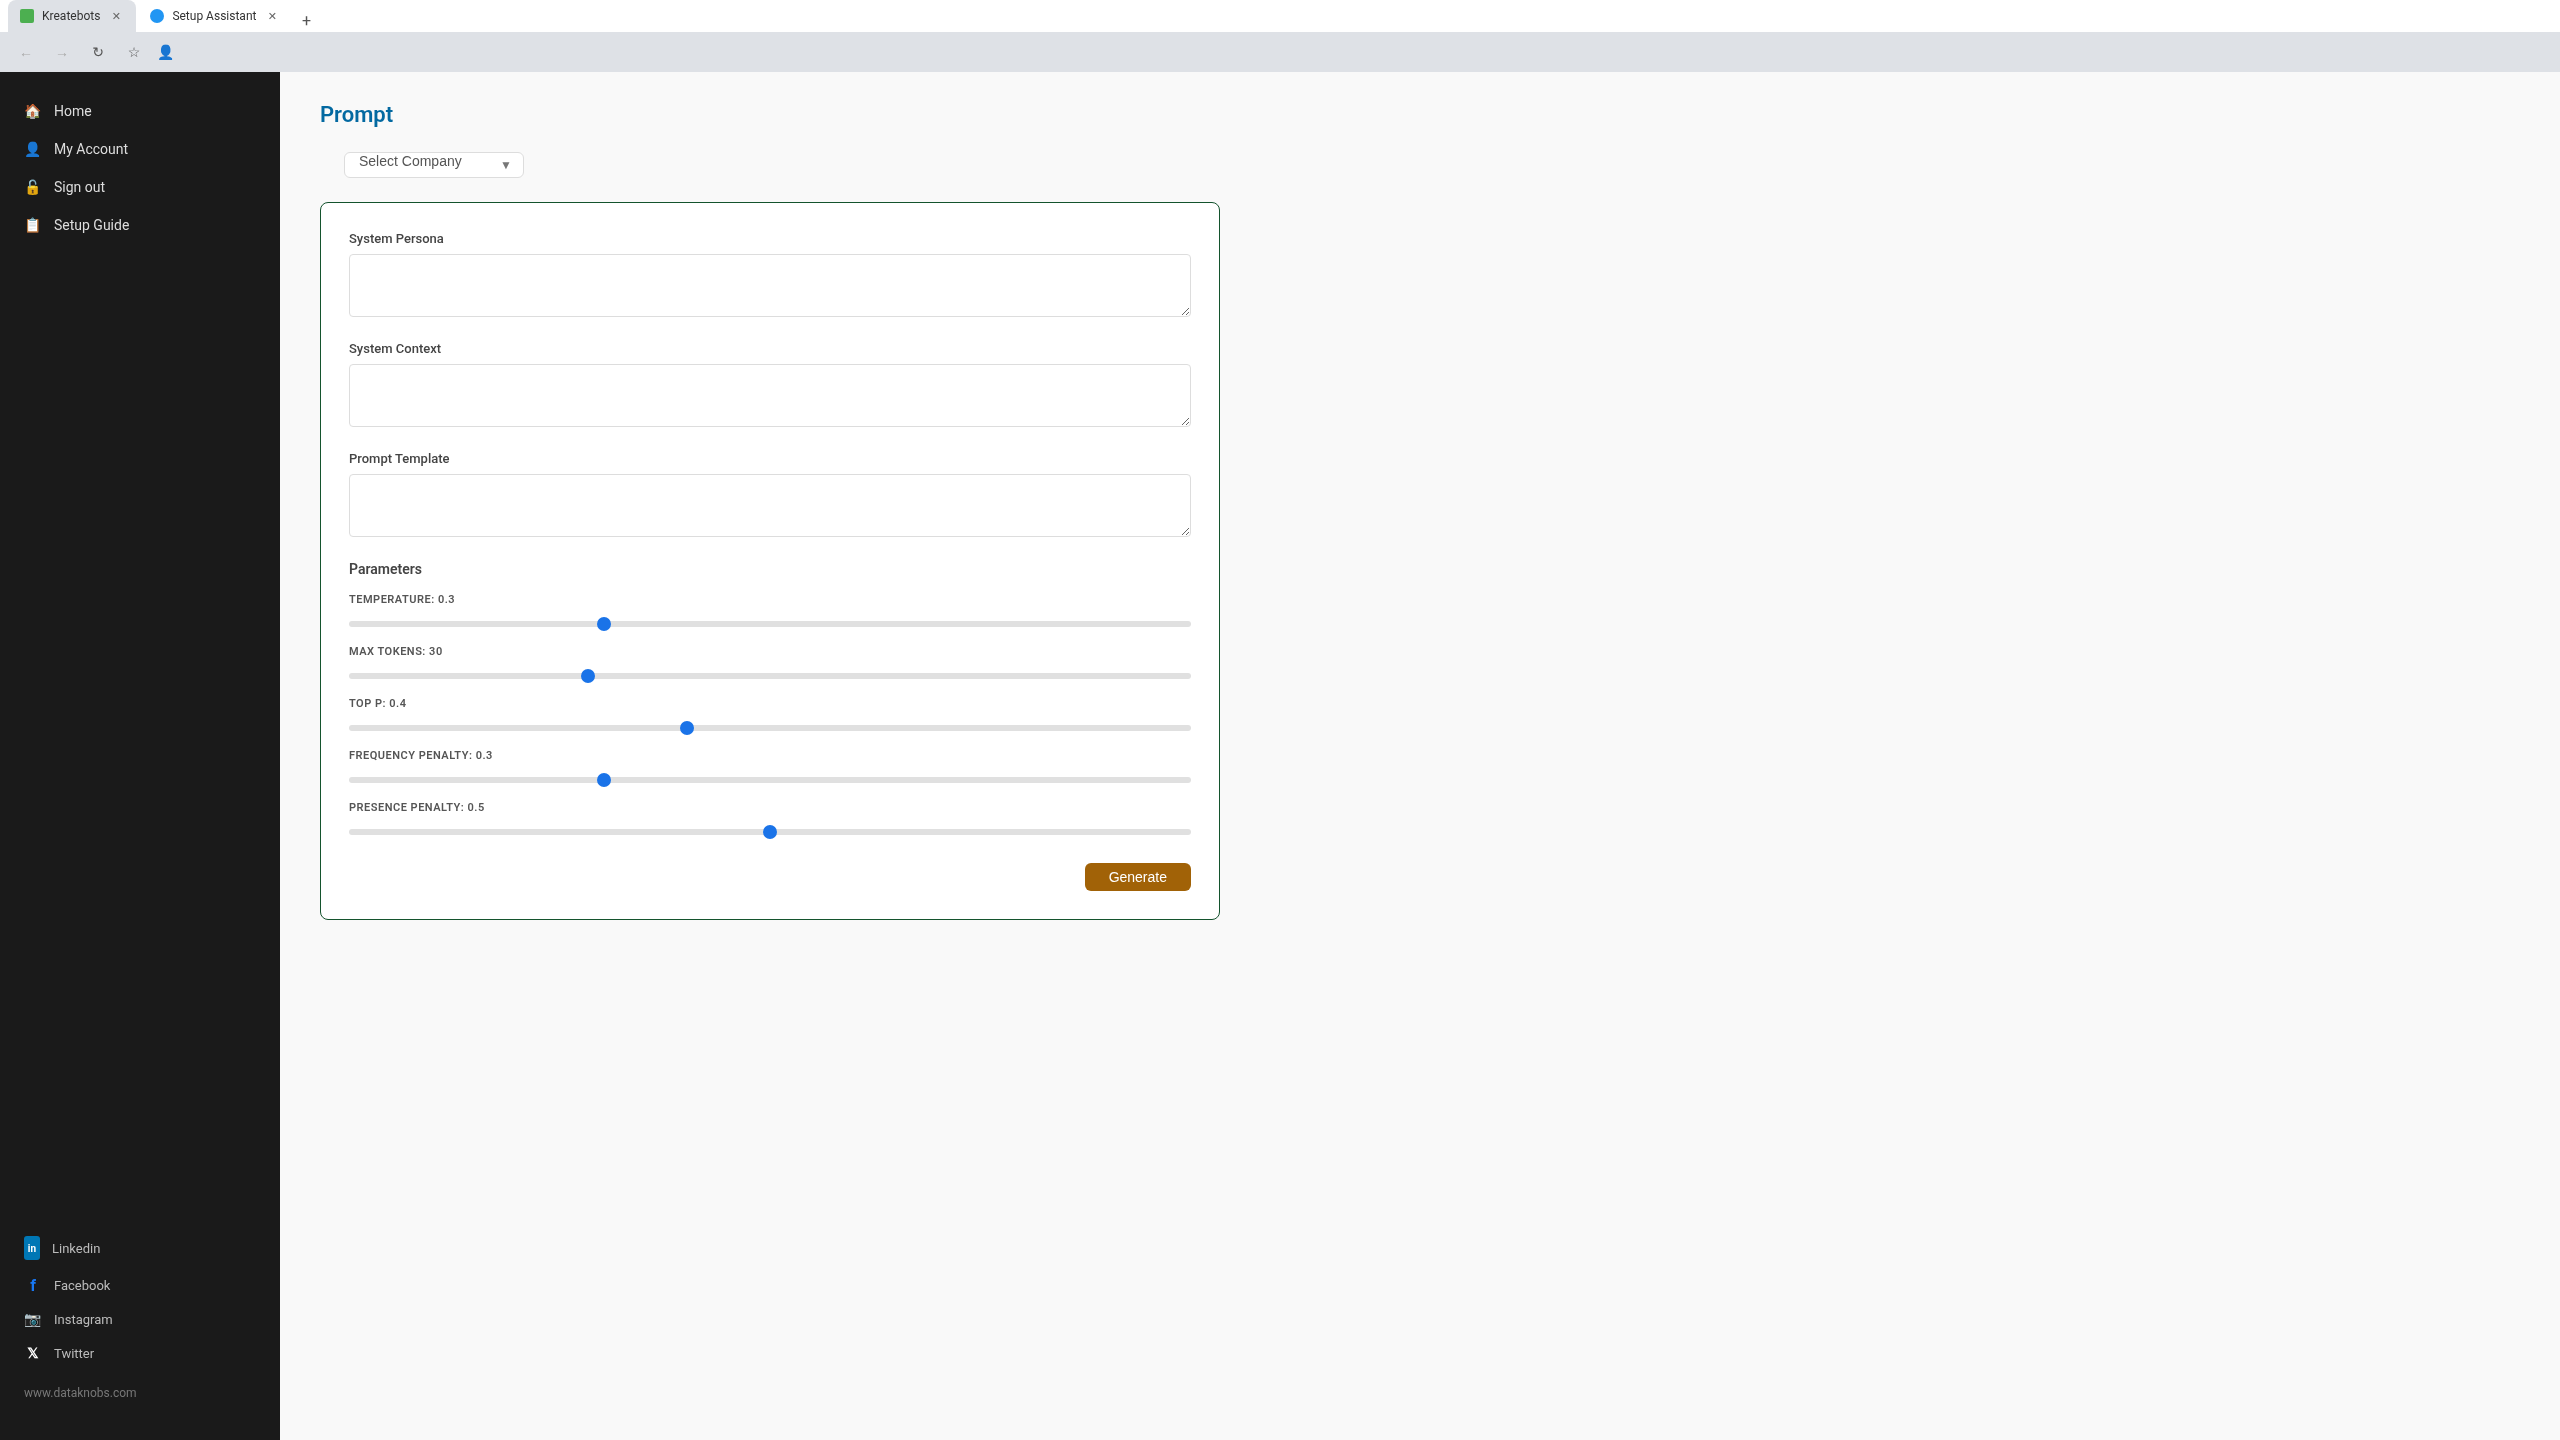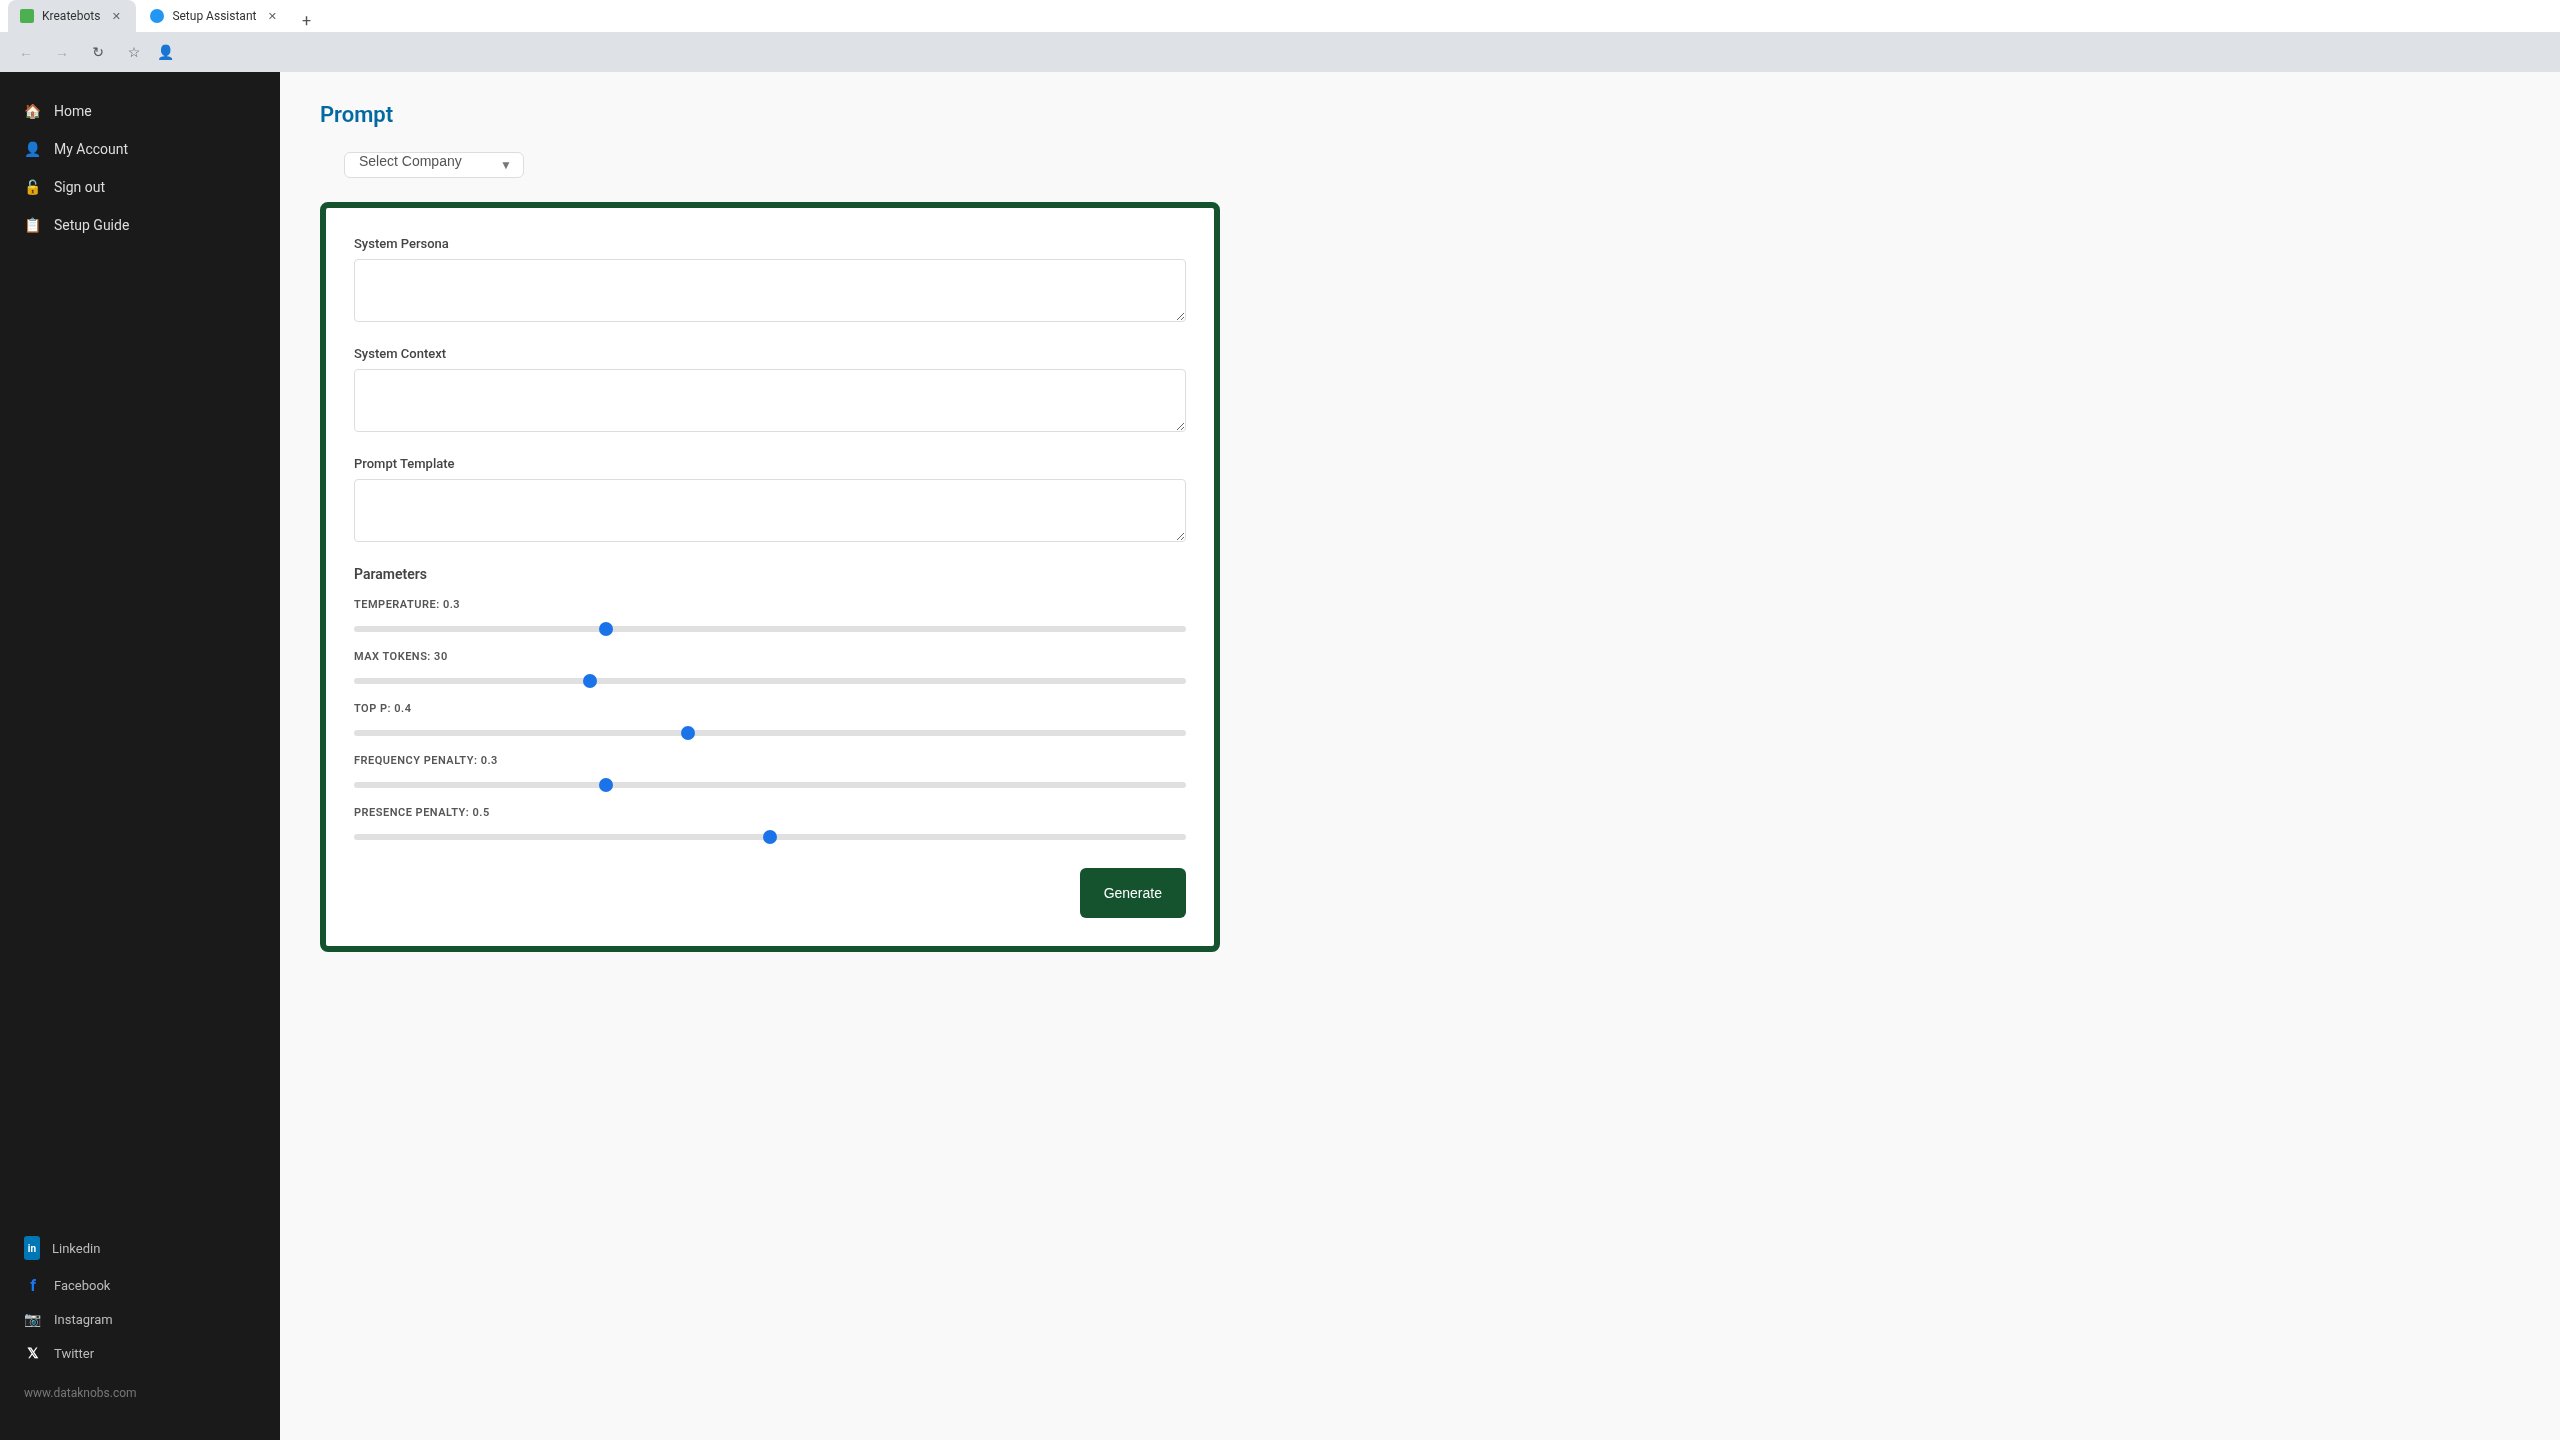--- a/index.html
+++ b/index.html
@@ -39,38 +39,38 @@
     
     .content-area { flex: 1; overflow-y: auto; padding: 30px 40px; background: #f9f9f9; }
     .page-title { font-size: 22px; font-weight: 600; color: #0369a1; margin-bottom: 24px; }
 
     
     .select-wrapper { position: relative; display: inline-block; margin-bottom: 24px; }
     .select-dropdown { appearance: none; background: #fff; border: 1px solid #ddd; border-radius: 6px; padding: 0 36px 8px 14px; font-size: 14px; color: #555; cursor: pointer; min-width: 180px; margin-left: 24px; }
     .select-chevron { position: absolute; right: 12px; top: 50%; transform: translateY(-50%); color: #777; pointer-events: none; font-size: 12px; }
 
     
-    .card { background: #fff; border: 6px solid #14532d; border-radius: 8px; padding: 28px; max-width: 900px; }
+    .card { background: #fff; border: 1px solid #14532d; border-radius: 8px; padding: 28px; max-width: 900px; }
 
     
     .form-section { margin-bottom: 20px; }
     .form-label { font-size: 13px; font-weight: 500; color: #444; margin-bottom: 8px; display: block; }
     .form-textarea { width: 100%; border: 1px solid #ddd; border-radius: 4px; padding: 8px 10px; font-size: 13px; resize: vertical; min-height: 55px; color: #333; outline: none; font-family: inherit; }
 
     
     .params-title { font-size: 14px; font-weight: 600; color: #444; margin-bottom: 16px; }
     .param-row { margin-bottom: 14px; }
     .param-label { font-size: 11px; font-weight: 600; color: #555; letter-spacing: 0.5px; margin-bottom: 6px; text-transform: uppercase; }
     .param-slider { width: 100%; height: 6px; -webkit-appearance: none; appearance: none; background: #e0e0e0; border-radius: 3px; outline: none; cursor: pointer; }
     .param-slider::-webkit-slider-thumb { -webkit-appearance: none; appearance: none; width: 14px; height: 14px; border-radius: 50%; background: #1a73e8; cursor: pointer; }
     .param-slider::-moz-range-thumb { width: 14px; height: 14px; border-radius: 50%; background: #1a73e8; cursor: pointer; border: none; }
 
     
     .generate-section { display: flex; justify-content: flex-end; margin-top: 24px; }
-    .generate-btn { background: #14532d; color: #fff; border: none; border-radius: 6px; padding: 17px 24px; font-size: 14px; cursor: pointer; font-weight: 500; }
+    .generate-btn { background: #a16207; color: #fff; border: none; border-radius: 6px; padding: 6px 24px; font-size: 14px; cursor: pointer; font-weight: 500; }
 
     
     .li-icon { color: #0077b5; }
     
     .fb-icon { color: #1877f2; }
     
     .ig-icon { color: #e1306c; }
     
     .tw-icon { color: #fff; }
   </style>

